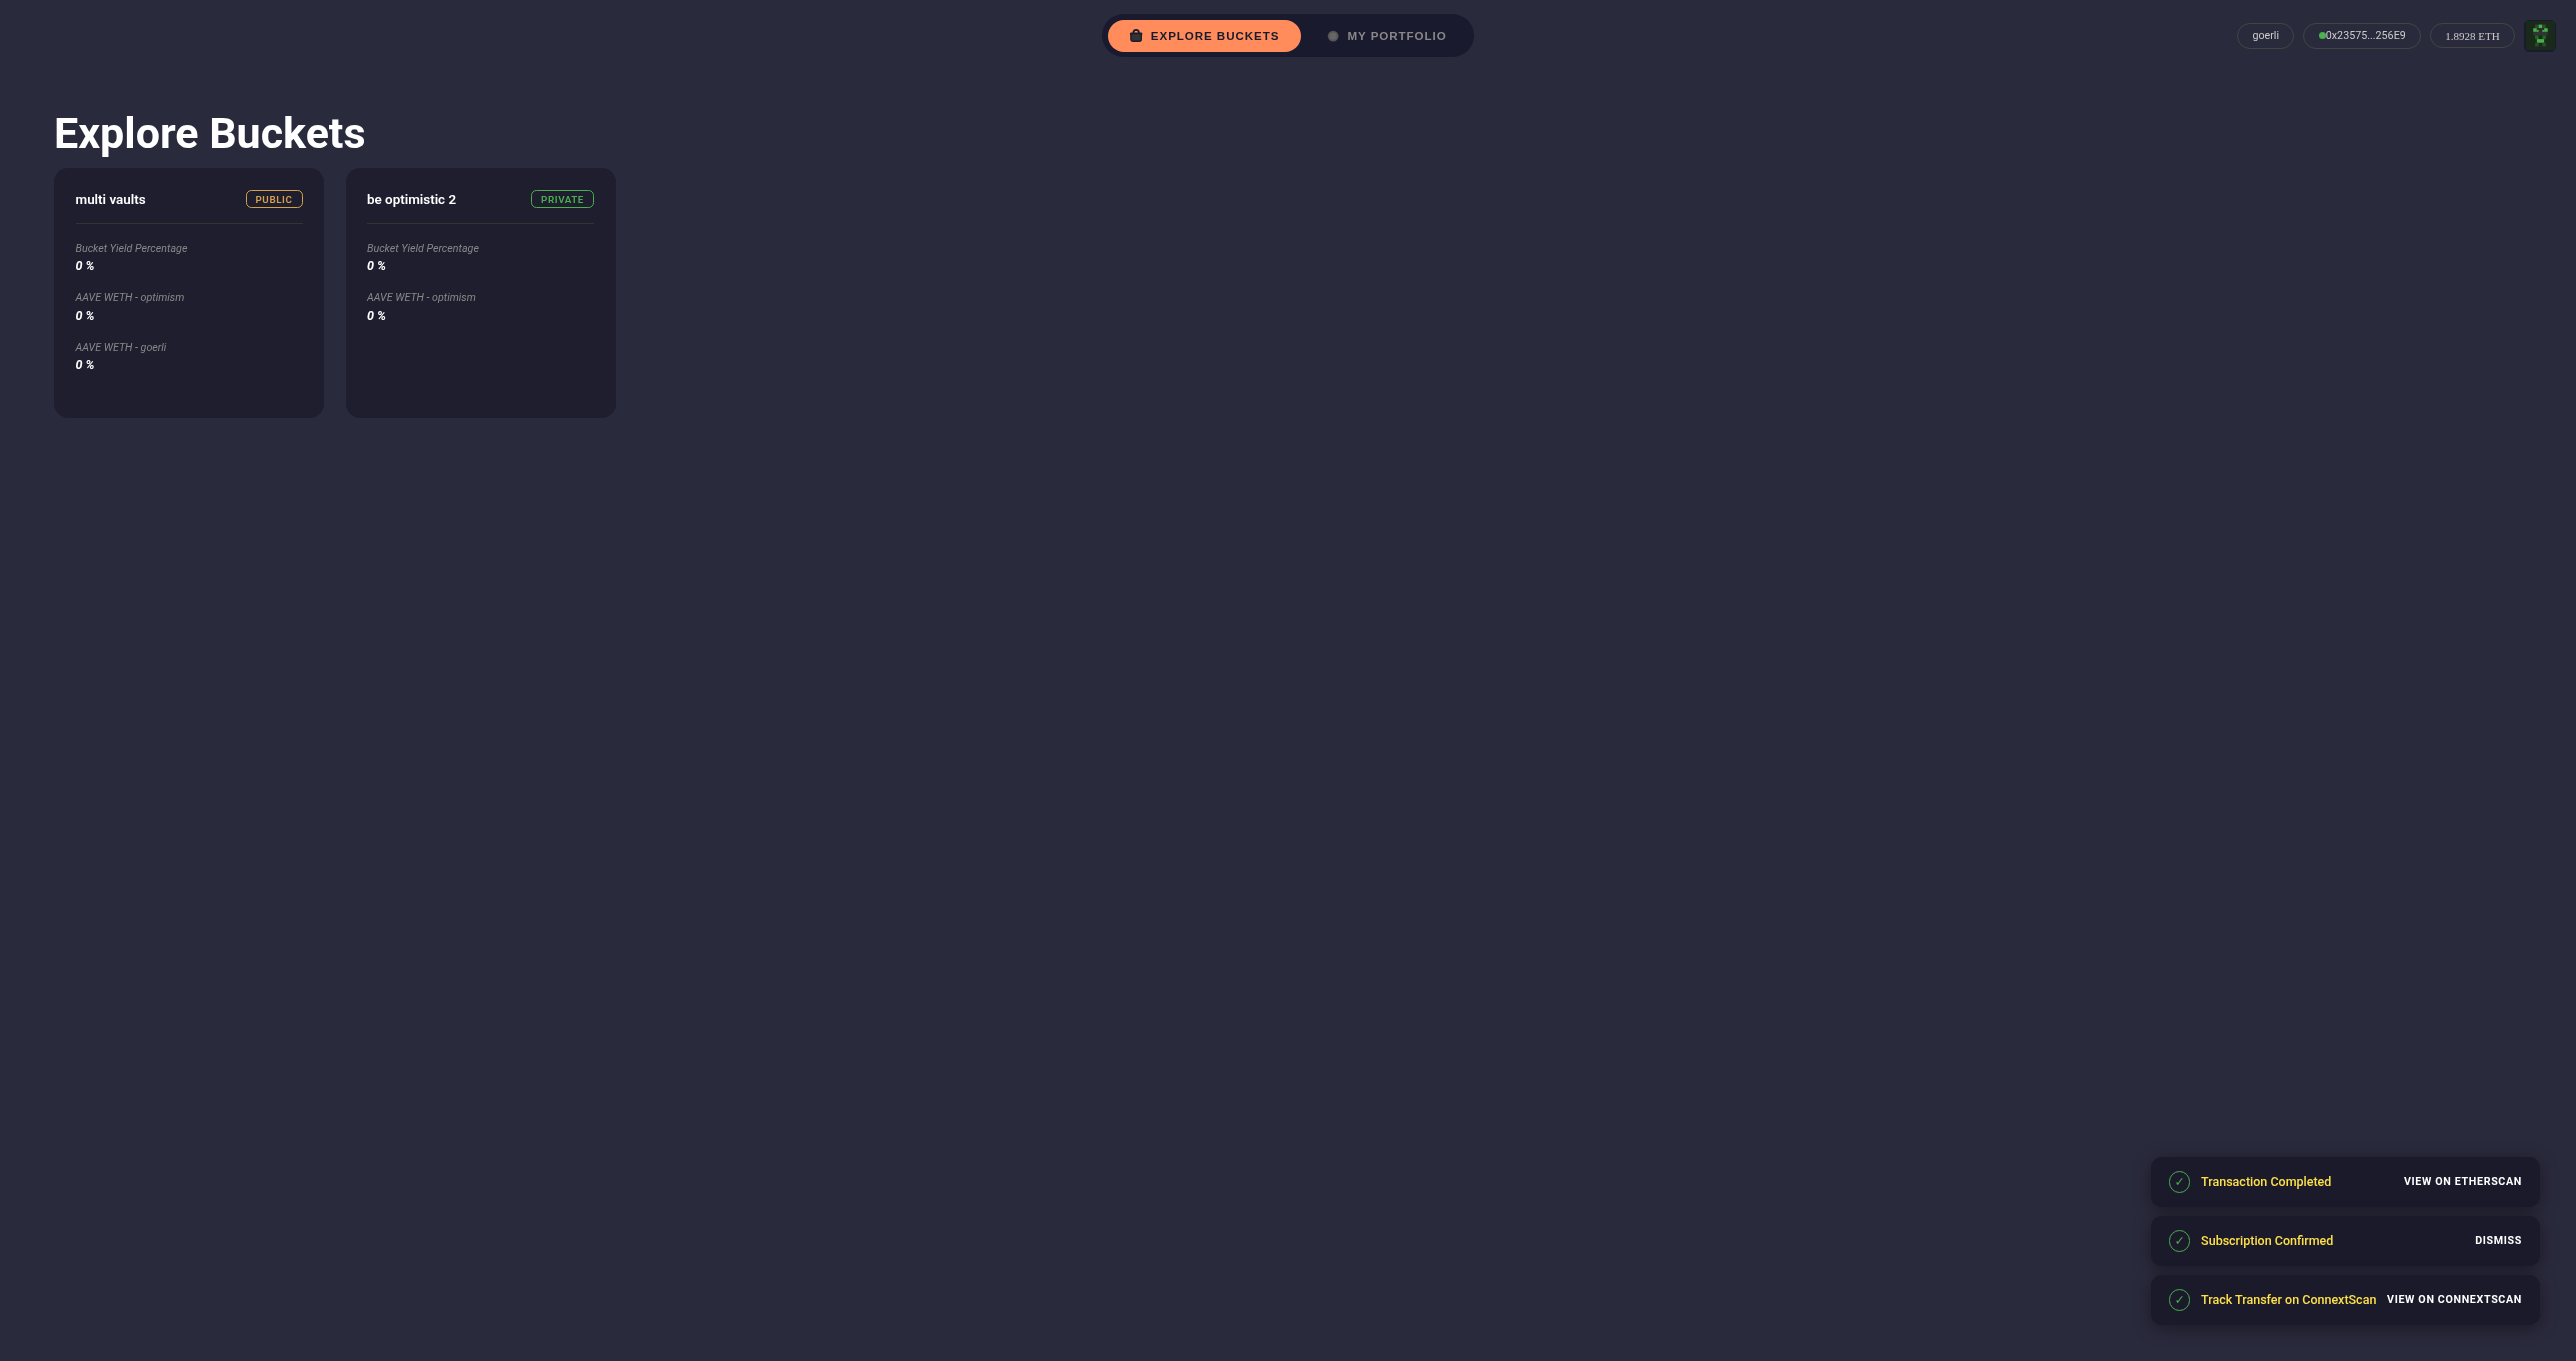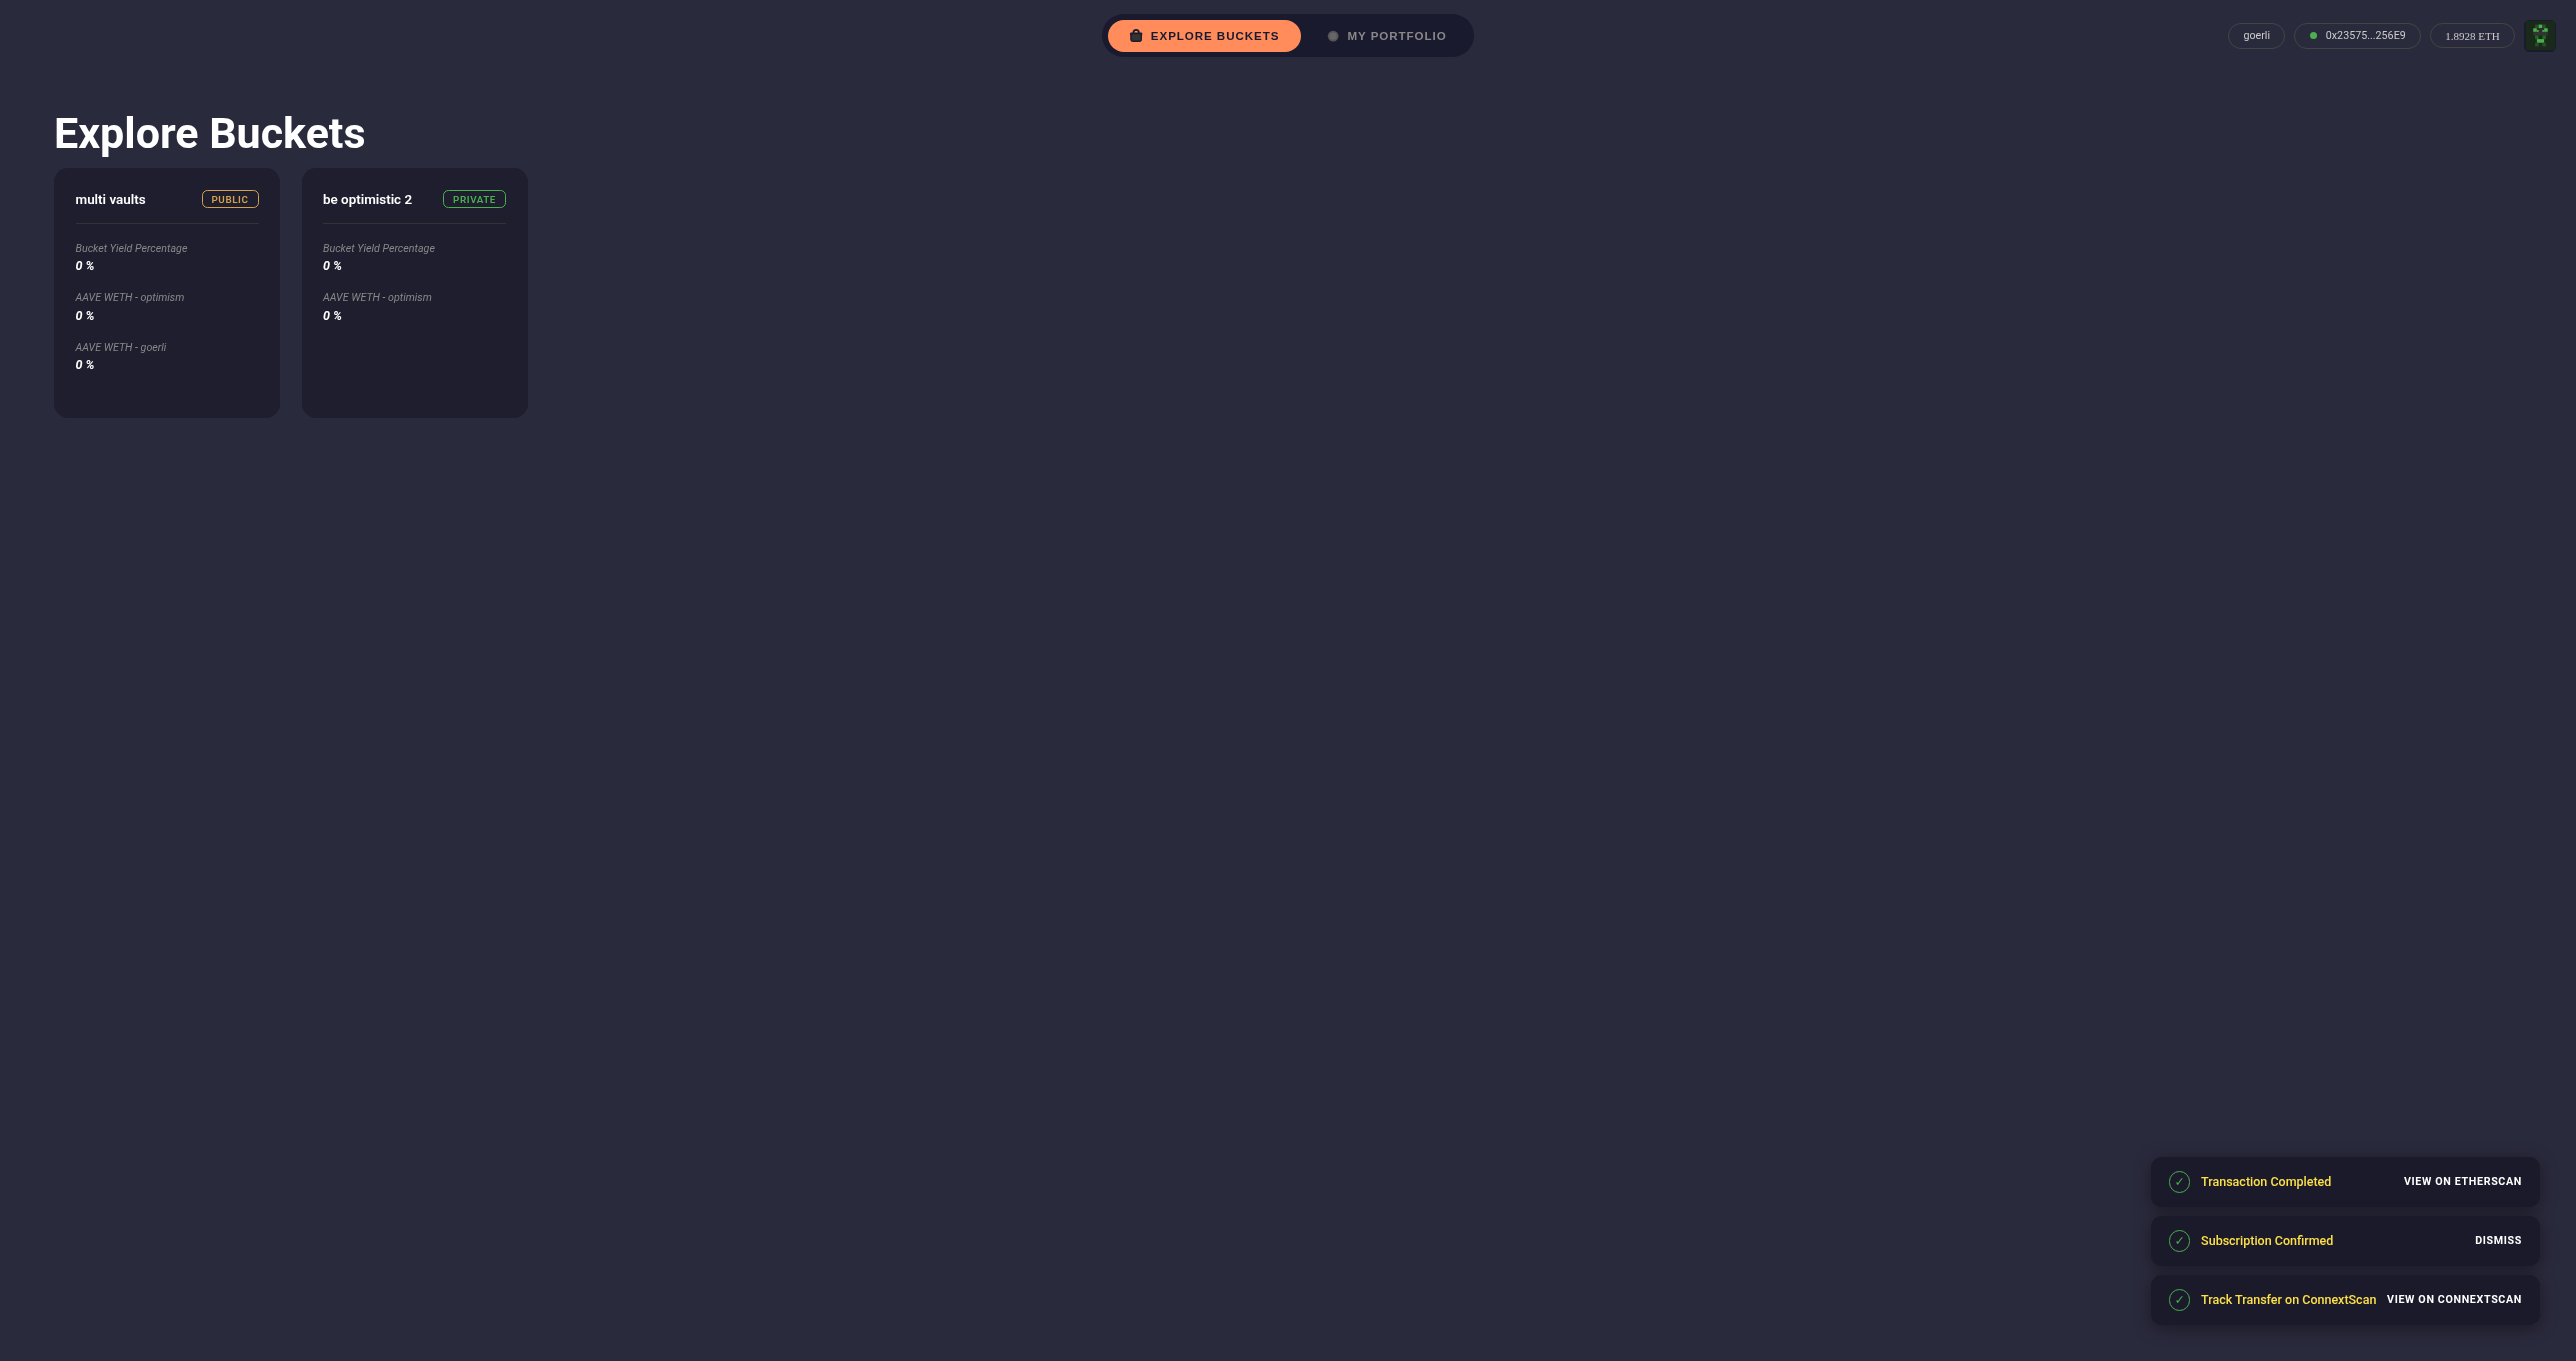--- a/index.html
+++ b/index.html
@@ -77,21 +77,21 @@
       border-radius: 18px;
       padding: 5.4px 14.3px;
       font-size: 10.7px;
       color: #ccc;
       cursor: pointer;
     }
 
     .header-badge.network {
       display: flex;
       align-items: center;
-      gap: 9px;
+      gap: 0;
     }
 
     .network-dot {
       width: 7.2px;
       height: 7.2px;
       border-radius: 50%;
       background: #4caf50;
       display: inline-block;
     }
 
@@ -139,21 +139,21 @@
     .cards-grid {
       display: flex;
       gap: 21.5px;
       flex-wrap: wrap;
     }
 
     .bucket-card {
       background: #1e1e2e;
       border-radius: 14.3px;
       padding: 21.5px;
-      width: 226px;
+      width: 270px;
       min-height: 250px;
       cursor: pointer;
     }
 
     .card-header {
       display: flex;
       justify-content: space-between;
       align-items: center;
       margin-bottom: 18px;
       padding-bottom: 14.3px;

